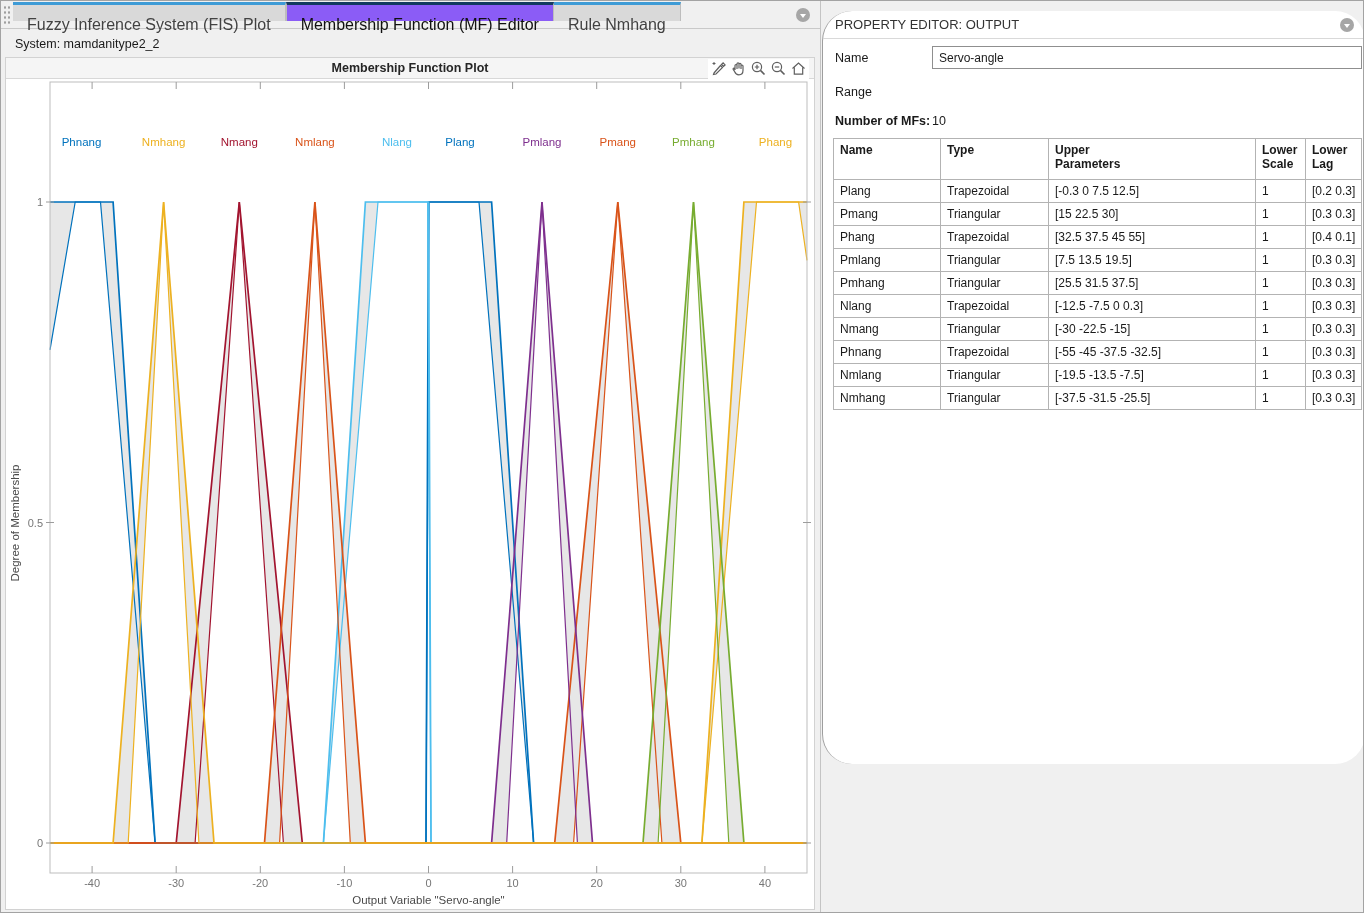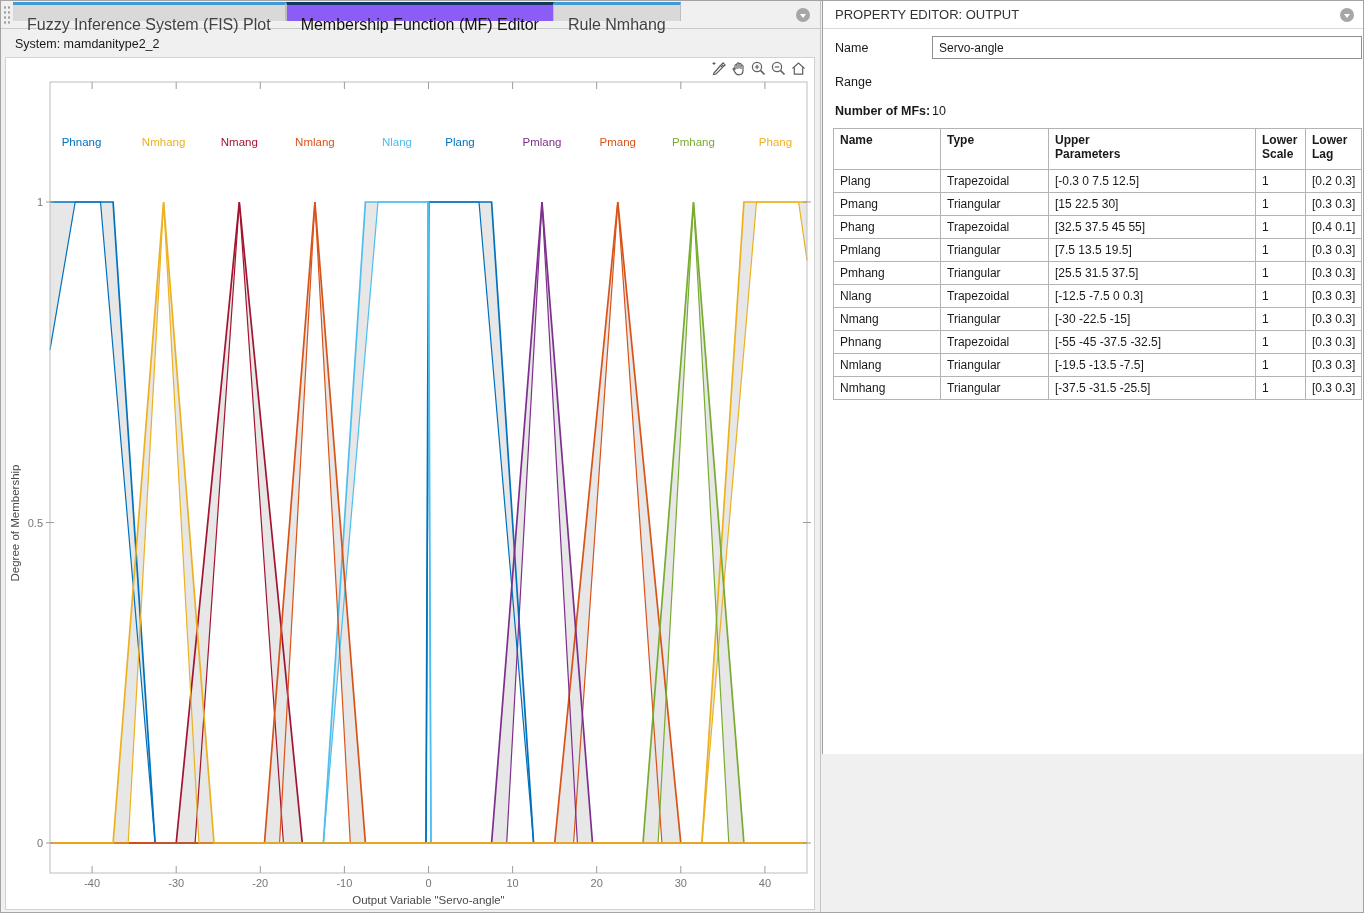--- a/index.html
+++ b/index.html
@@ -20,21 +20,21 @@
   .system-label { position:absolute; left:14px; top:36px; font-size:12.5px; color:#1a1a1a; }
 
   .plot-card { position:absolute; left:4px; top:56px; width:810px; height:853px; background:#fff; border:1px solid #d2d2d2; }
   .plot-titlebar { position:relative; height:21px; background:#f5f5f5; border-bottom:1px solid #d8d8d8;
                    text-align:center; font-size:12.5px; font-weight:bold; color:#262626; line-height:20px; }
   .plot-toolbar { position:absolute; right:5px; top:1px; height:20px; display:flex; gap:3px; background:#fff; padding:1px 2px; }
   .plot-toolbar svg { display:block; }
   #mfplot { position:absolute; left:0; top:21px; }
 
   
-  .right-panel { position:absolute; left:821px; top:0; width:543px; height:753px; background:#ffffff; border-left:1px solid #9e9e9e; }
+  .right-panel { position:absolute; left:821px; top:10px; width:543px; height:753px; background:#ffffff; border-left:1px solid #9e9e9e;border-radius:30px; }
   .pe-header { position:relative; height:28px; border-bottom:1px solid #d9d9d9; line-height:27px; padding-left:12px; font-size:13px; color:#333; }
   .pe-field-label { position:absolute; left:12px; font-size:12.5px; color:#1a1a1a; }
   .pe-input { position:absolute; left:109px; width:430px; height:23px; border:1px solid #8f8f8f; background:#fff;
               font-family:inherit; font-size:12px; color:#1a1a1a; padding:0 6px; }
   .pe-value { position:absolute; font-size:12.5px; color:#1a1a1a; }
   .mf-table { position:absolute; left:10px; top:127px; border-collapse:collapse; table-layout:fixed; }
   .mf-table th, .mf-table td { border:1px solid #b3b3b3; font-size:12px; color:#1a1a1a; text-align:left;
                                padding:2px 6px; overflow:hidden; white-space:pre-line; }
   .mf-table th { font-weight:bold; height:41px; vertical-align:top; padding-top:4px; }
   .mf-table td { height:23px; white-space:nowrap; }
@@ -50,20 +50,21 @@
       <div class="tabs">
         <div class="tab"><span>Fuzzy Inference System (FIS) Plot</span></div>
         <div class="tab active"><span>Membership Function (MF) Editor</span></div>
         <div class="tab"><span>Rule Nmhang</span></div>
       </div>
       <div class="collapse-btn" style="right:10px; top:7px;"></div>
     </div>
     <div class="system-label">System: mamdanitype2_2</div>
 
     <div class="plot-card">
+      <div class="plot-titlebar">Membership Function Plot</div>
       <div class="plot-toolbar">
         <span>
           <svg width="17" height="17" viewBox="0 0 17 17" fill="none" stroke="#5f5f5f" stroke-width="1.2">
             <path d="M4 13 L10.5 5.5 L12.5 7.5 L6 14 L3.5 14.5 Z"></path>
               <path d="M11.5 4.5 l1.6-1.6 2 2 -1.6 1.6 Z"></path>
             <path d="M2.5 3.5 h3 M4 2 v3" stroke-width="1"></path>
           </svg>
           </span>
         <span>
           <svg width="17" height="17" viewBox="0 0 17 17" fill="none" stroke="#5f5f5f" stroke-width="1.2">

